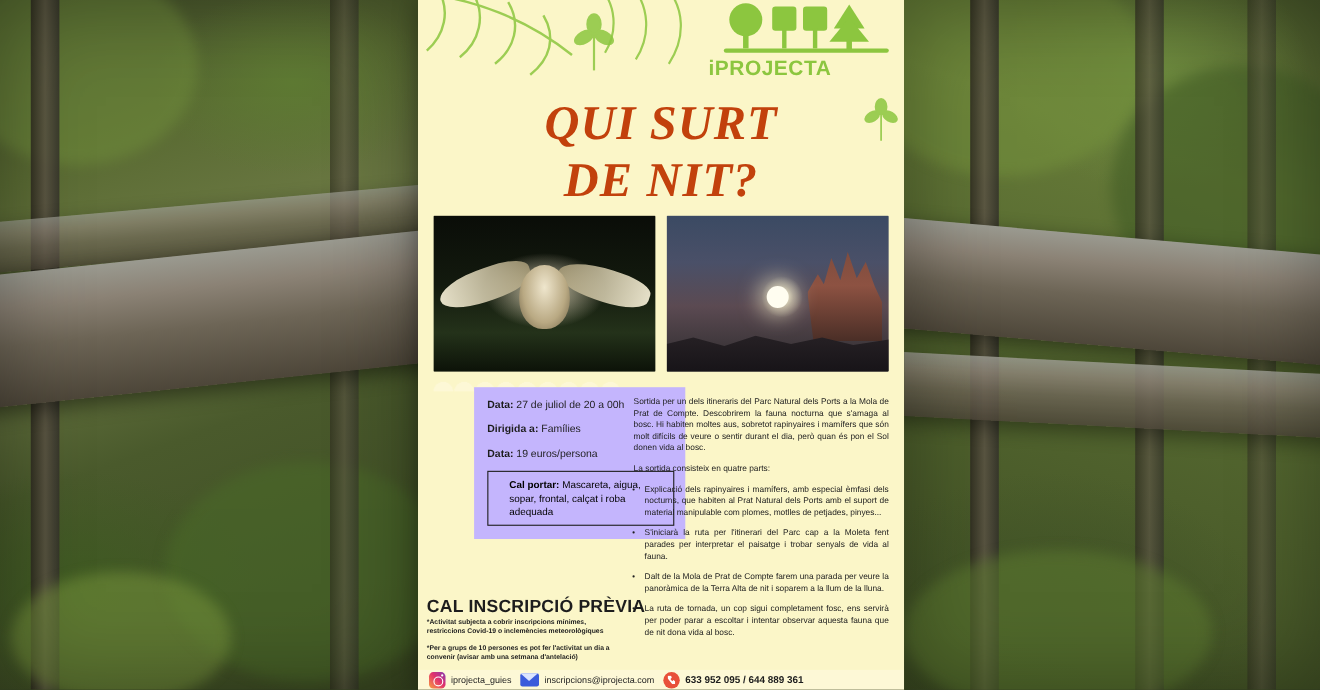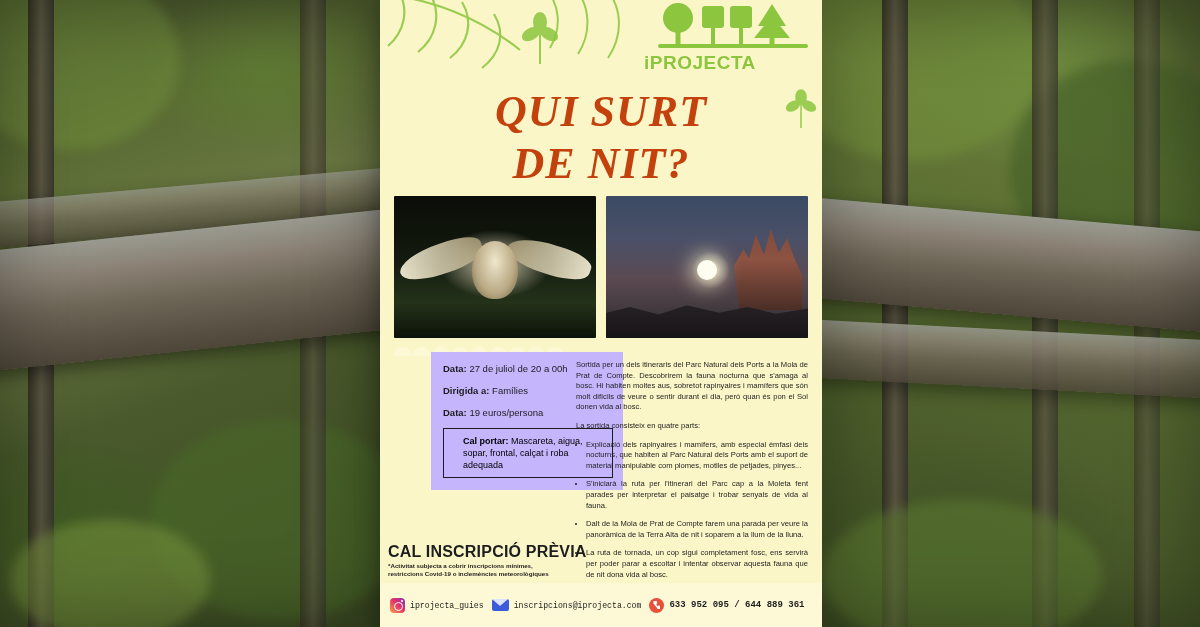--- a/index.html
+++ b/index.html
@@ -155,22 +155,22 @@
   .body-col{
     position:absolute;left:196px;top:360px;width:232px;
     font-size:7.6px;line-height:10.6px;color:#1d1d1d;text-align:justify;
   }
   .body-col p{margin:0 0 8px 0;}
   .body-col ul{margin:0;padding-left:10px;}
   .body-col li{margin:0 0 8px 0;}
 
   
   .footer{
-    position:absolute;left:0;right:0;bottom:0;height:44px;background:#fdf8d6;
-    display:flex;align-items:center;gap:8px;padding:0 10px;font-family:Liberation Mono, monospace;
+    position:absolute;left:0;right:0;bottom:0;height:18px;background:#fdf8d6;
+    display:flex;align-items:center;gap:8px;padding:0 10px;
   }
   .fitem{display:flex;align-items:center;gap:5px;font-size:8.2px;color:#1d1d1d;}
   .ig{
     width:15px;height:15px;border-radius:4px;
     background:linear-gradient(45deg,#f9a03f,#e1306c 55%,#833ab4);
     position:relative;
   }
   .ig:after{content:"";position:absolute;left:4px;top:4px;width:7px;height:7px;border:1.4px solid #fff;border-radius:50%;}
   .ig:before{content:"";position:absolute;right:2.5px;top:2.5px;width:2px;height:2px;background:#fff;border-radius:50%;}
   .mail{width:17px;height:12px;background:#3b5bdb;border-radius:2px;position:relative;}
@@ -281,21 +281,21 @@
       <div class="cal">CAL INSCRIPCIÓ PRÈVIA</div>
       <div class="fineprint">
         <p>*Activitat subjecta a cobrir inscripcions mínimes, restriccions Covid-19 o inclemències meteorològiques</p>
         <p>*Per a grups de 10 persones es pot fer l'activitat un dia a convenir (avisar amb una setmana d'antelació)</p>
       </div>
 
       <div class="body-col">
         <p>Sortida per un dels itineraris del Parc Natural dels Ports a la Mola de Prat de Compte. Descobrirem la fauna nocturna que s'amaga al bosc. Hi habiten moltes aus, sobretot rapinyaires i mamífers que són molt difícils de veure o sentir durant el dia, però quan és pon el Sol donen vida al bosc.</p>
         <p>La sortida consisteix en quatre parts:</p>
         <ul>
-          <li>Explicació dels rapinyaires i mamífers, amb especial èmfasi dels nocturns, que habiten al Parc Natural dels Ports amb el suport de material manipulable com plomes, motlles de petjades, pinyes...</li>
+          <li>Explicació dels rapinyaires i mamífers, amb especial èmfasi dels nocturns, que habiten al Prat Natural dels Ports amb el suport de material manipulable com plomes, motlles de petjades, pinyes...</li>
           <li>S'iniciarà la ruta per l'itinerari del Parc cap a la Moleta fent parades per interpretar el paisatge i trobar senyals de vida al fauna.</li>
           <li>Dalt de la Mola de Prat de Compte farem una parada per veure la panoràmica de la Terra Alta de nit i soparem a la llum de la lluna.</li>
           <li>La ruta de tornada, un cop sigui completament fosc, ens servirà per poder parar a escoltar i intentar observar aquesta fauna que de nit dona vida al bosc.</li>
         </ul>
       </div>
 
       <div class="footer">
         <div class="fitem">
           <span class="ig"></span>
           <span>iprojecta_guies</span>

